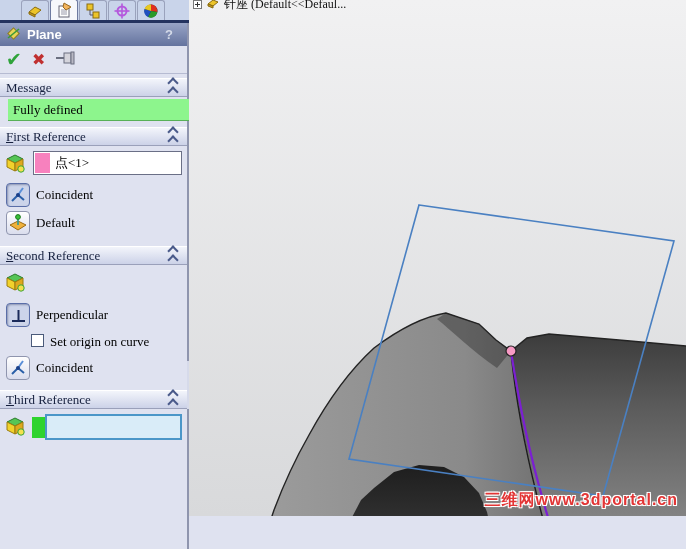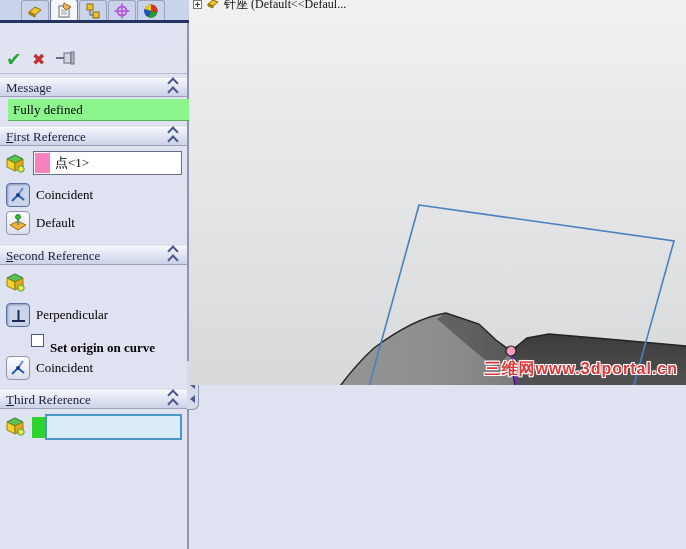--- a/index.html
+++ b/index.html
@@ -65,31 +65,31 @@
   .optrow{left:2px;width:187px;height:25px;}
   .cbtn{position:absolute;left:4px;top:0;width:24px;height:24px;border-radius:4px;
     border:1px solid #8f95ae;background:linear-gradient(#ffffff,#dadded);box-sizing:border-box;
     display:flex;align-items:center;justify-content:center;cursor:pointer;}
   .cbtn.pressed{background:#ccd4ea;border-color:#5a6ea8;box-shadow:inset 1px 1px 2px rgba(60,70,110,.45);}
   .optlbl{position:absolute;left:34px;top:4px;font-size:13px;color:#000;}
 
   .chkrow{left:0;width:187px;height:20px;}
   .chkbox{position:absolute;left:31px;top:2px;width:13px;height:13px;background:#fff;
     border:1px solid #4a5a7a;box-sizing:border-box;cursor:pointer;}
-  .chklbl{position:absolute;left:50px;top:8px;font-size:13px;color:#000;font-weight:bold;}
+  .chklbl{position:absolute;left:50px;top:2px;font-size:13px;color:#000;}
 
   
   #splitter{position:absolute;left:187px;top:360px;width:12px;height:50px;background:#d6daea;
     border:1px solid #8f95ae;border-left:none;border-radius:0 6px 6px 0;box-sizing:border-box;
     display:flex;flex-direction:column;align-items:center;justify-content:center;gap:6px;cursor:pointer;}
   #splitter i{display:block;width:0;height:0;border-top:4px solid transparent;border-bottom:4px solid transparent;
     border-right:5px solid #4a5a8a;}
 
   
-  #viewport{position:absolute;left:189px;top:0;width:497px;height:385px;
+  #viewport{position:absolute;left:189px;top:0;width:497px;height:516px;
     background:linear-gradient(#f1f1f2,#d8d9db);overflow:hidden;}
   #scene{position:absolute;left:0;top:0;}
 
   #tree-row{position:absolute;left:4px;top:-5px;display:flex;align-items:center;gap:4px;height:18px;}
   #tree-plus{width:9px;height:9px;background:#fff;border:1px solid #777;box-sizing:border-box;position:relative;}
   #tree-plus::before{content:"";position:absolute;left:1px;top:3px;width:5px;height:1px;background:#333;}
   #tree-plus::after{content:"";position:absolute;left:3px;top:1px;width:1px;height:5px;background:#333;}
   #tree-label{font-size:12px;color:#111;white-space:nowrap;}
 
   #watermark{position:absolute;right:8px;bottom:5px;font-size:16px;font-weight:bold;letter-spacing:1px;
@@ -153,20 +153,30 @@
               <circle cx="8" cy="8" r="6.5" fill="#222"></circle>
               <path d="M8,8 L8,1.5 A6.5,6.5 0 0 1 14.3,9 Z" fill="#e03020"></path>
               <path d="M8,8 L14.3,9 A6.5,6.5 0 0 1 5,14 Z" fill="#2a9a2a"></path>
               <path d="M8,8 L5,14 A6.5,6.5 0 0 1 1.6,6 Z" fill="#2050c0"></path>
               <path d="M8,8 L1.6,6 A6.5,6.5 0 0 1 8,1.5 Z" fill="#e8c820"></path>
             </svg>
         </span>
       </div>
     </div>
 
+    <div id="pm-header" class="abs">
+      <span>
+        <svg width="15" height="15">
+            <rect x="3.5" y="3.5" width="8" height="8" transform="rotate(45 7.5 7.5)" fill="#e6d456" stroke="#8a7a20"></rect>
+            <line x1="2" y1="12" x2="13" y2="3" stroke="#3a9a3a" stroke-width="1.6"></line>
+          </svg>
+      </span>
+      <span id="pm-title">Plane</span>
+      <span id="pm-help">?</span>
+    </div>
 
     <div id="pm-toolbar" class="abs">
       <span class="ok-mark">✔</span>
       <span class="cancel-mark">✖</span>
       <span>
         <svg width="22" height="18">
             <line x1="1" y1="9" x2="9" y2="9" stroke="#6a6f80" stroke-width="2"></line>
             <rect x="9" y="4" width="7" height="10" fill="#d4d4dc" stroke="#6a6f80"></rect>
             <rect x="16" y="3" width="3" height="12" fill="#b8b8c4" stroke="#6a6f80"></rect>
           </svg>

